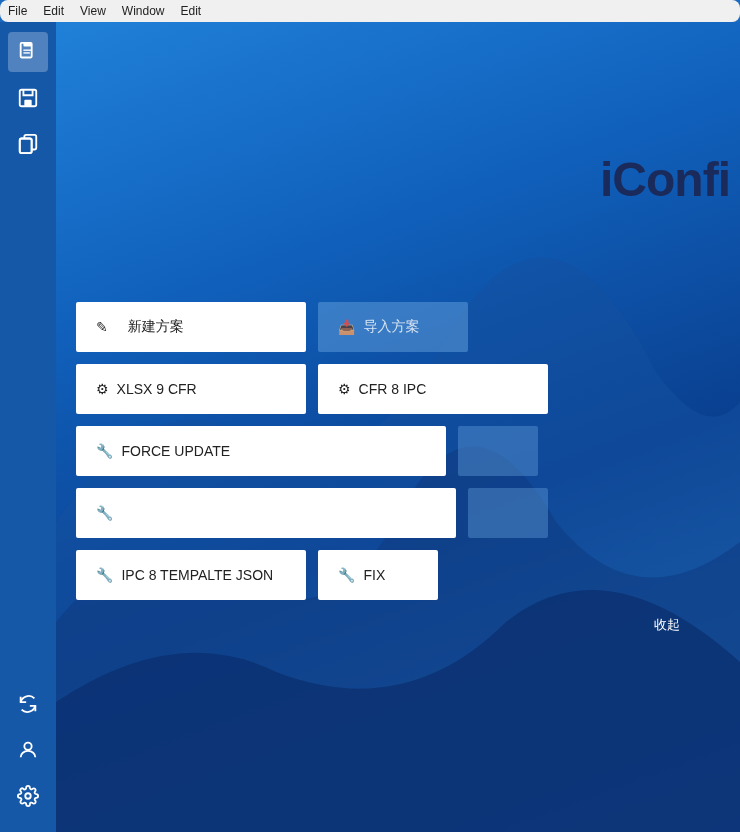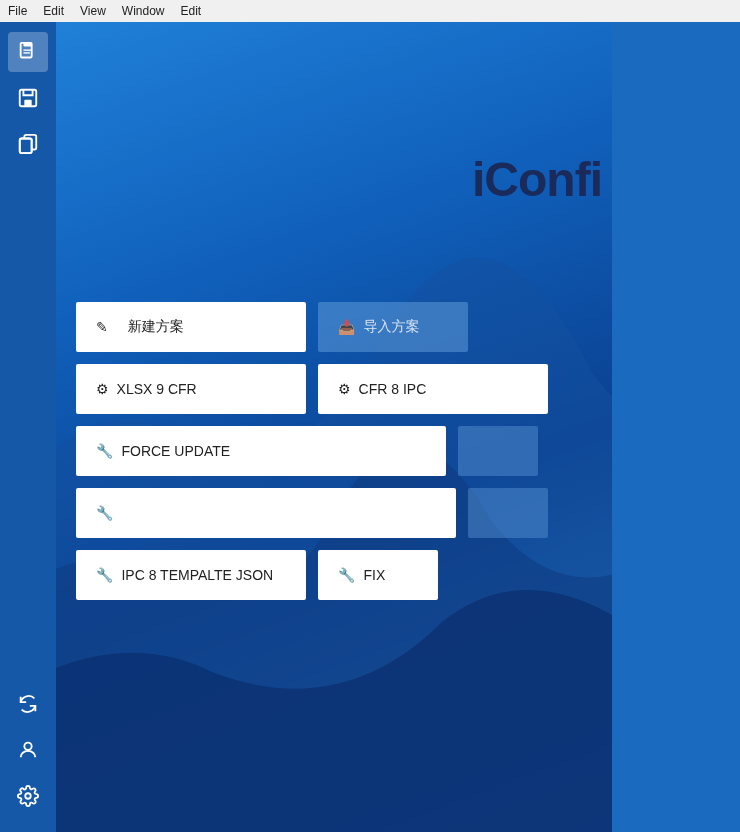--- a/index.html
+++ b/index.html
@@ -11,27 +11,28 @@
       height: 22px;
       background: #f0f0f0;
       display: flex;
       align-items: center;
       padding: 0 8px;
       gap: 16px;
       font-size: 12px;
       color: #222;
       position: relative;
       z-index: 10;
+      border-radius: 8px;
     }
     .menubar span { cursor: pointer; }
 
     
     .app-container {
       display: flex;
-      width: 612px;
+      width: 740px;
       height: 810px;
       position: relative;
     }
 
     
     .sidebar {
       width: 56px;
       height: 810px;
       background: #1558a8;
       display: flex;
@@ -282,16 +283,19 @@
         <button class="btn-white">
           <span>🔧</span>
           <span>IPC 8 TEMPALTE JSON</span>
         </button>
         <button class="btn-white" style="min-width: 120px;">
           <span>🔧</span>
           <span>FIX</span>
         </button>
       </div>
 
+      <div class="collapse-row">
+        <button class="collapse-btn">收起</button>
+      </div>
 
     </div>
   </div>
 </div>
 
 </body></html>

